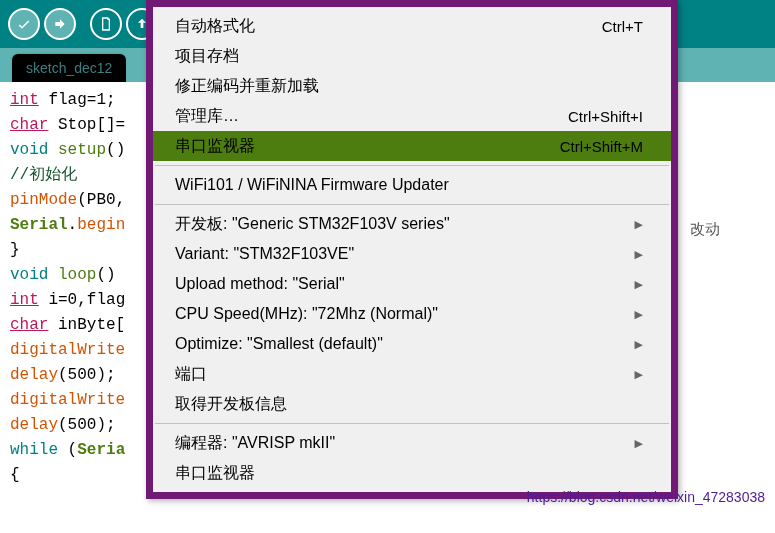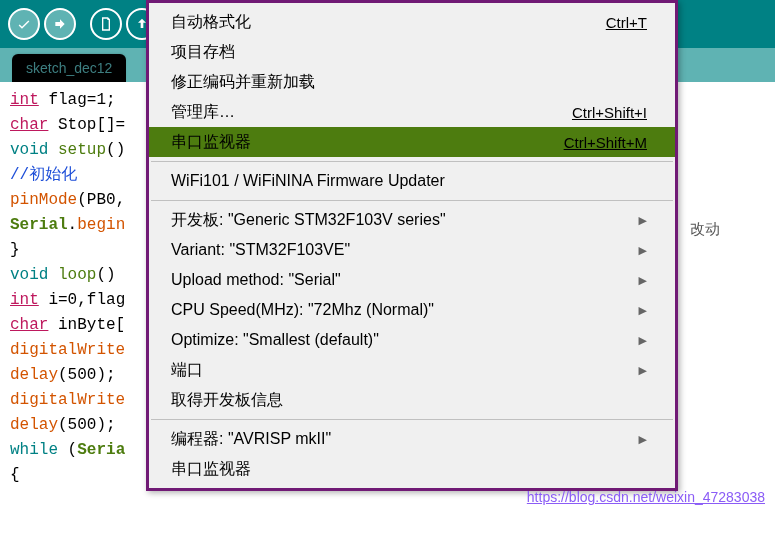--- a/index.html
+++ b/index.html
@@ -54,67 +54,65 @@
       font-family: Consolas, "Courier New", monospace;
       font-size: 16px;
       line-height: 25px;
       white-space: pre;
       color: #000;
     }
     .kw-type { color: #be185d; text-decoration: underline; }
     .kw-void { color: #008184; }
     .kw-func { color: #4d7c0f; }
     .kw-func2 { color: #d35400; }
-    .comment { color: #1d4ed8; }
+    .comment { color: #14532d; }
     .ctx-menu {
       position: absolute;
       left: 146px;
       top: 0;
       width: 532px;
       background: #f0f0f0;
-      border: 3px solid #701a75;
+      border: 7px solid #701a75;
       box-shadow: 2px 2px 6px rgba(0,0,0,0.3);
       padding: 4px 0;
       font-size: 16px;
     }
     .menu-item {
       display: flex;
       justify-content: space-between;
       align-items: center;
       padding: 4px 28px 4px 22px;
       height: 30px;
       color: #000;
       cursor: default;
     }
     .menu-item.highlighted {
       background: #4d7c0f;
     }
     .menu-item .shortcut {
       color: #000;
       font-size: 15px;
-      text-decoration: underline;
     }
     .menu-sep {
       height: 1px;
       background: #c0c0c0;
       margin: 4px 2px;
     }
     .submenu-arrow {
       color: #666;
       font-size: 11px;
     }
     .watermark {
       position: absolute;
       right: 10px;
       bottom: 28px;
-      color: #8b5cf6;
+      color: #4c1d95;
       font-size: 14px;
       font-family: Arial, sans-serif;
       pointer-events: none;
-      text-decoration: underline;
     }
     .bg-text {
       position: absolute;
       left: 690px;
       top: 220px;
       color: #555;
       font-size: 15px;
     }
   </style>
 </head>

